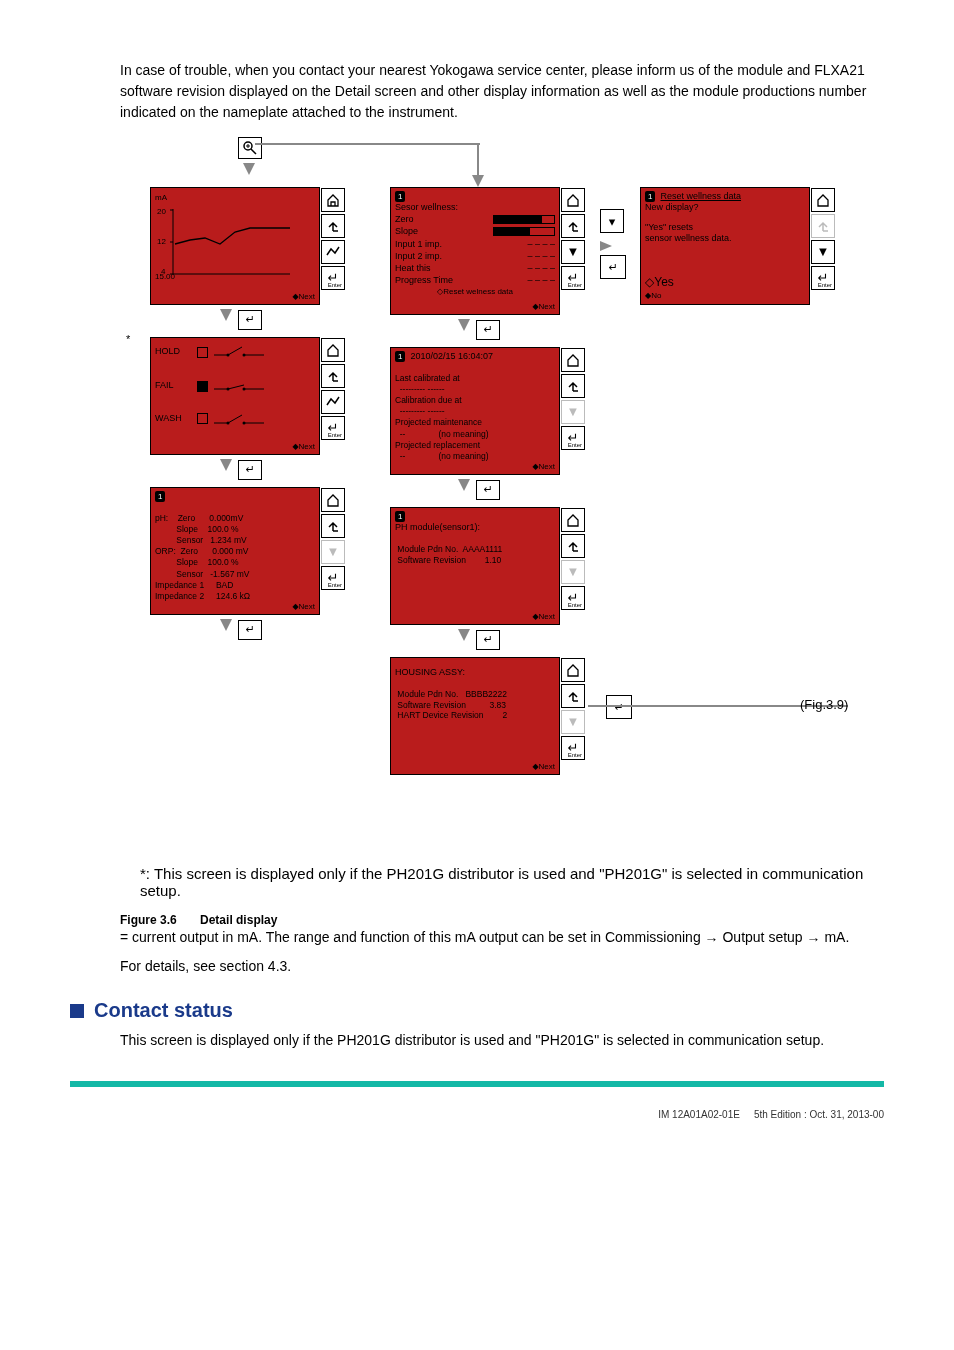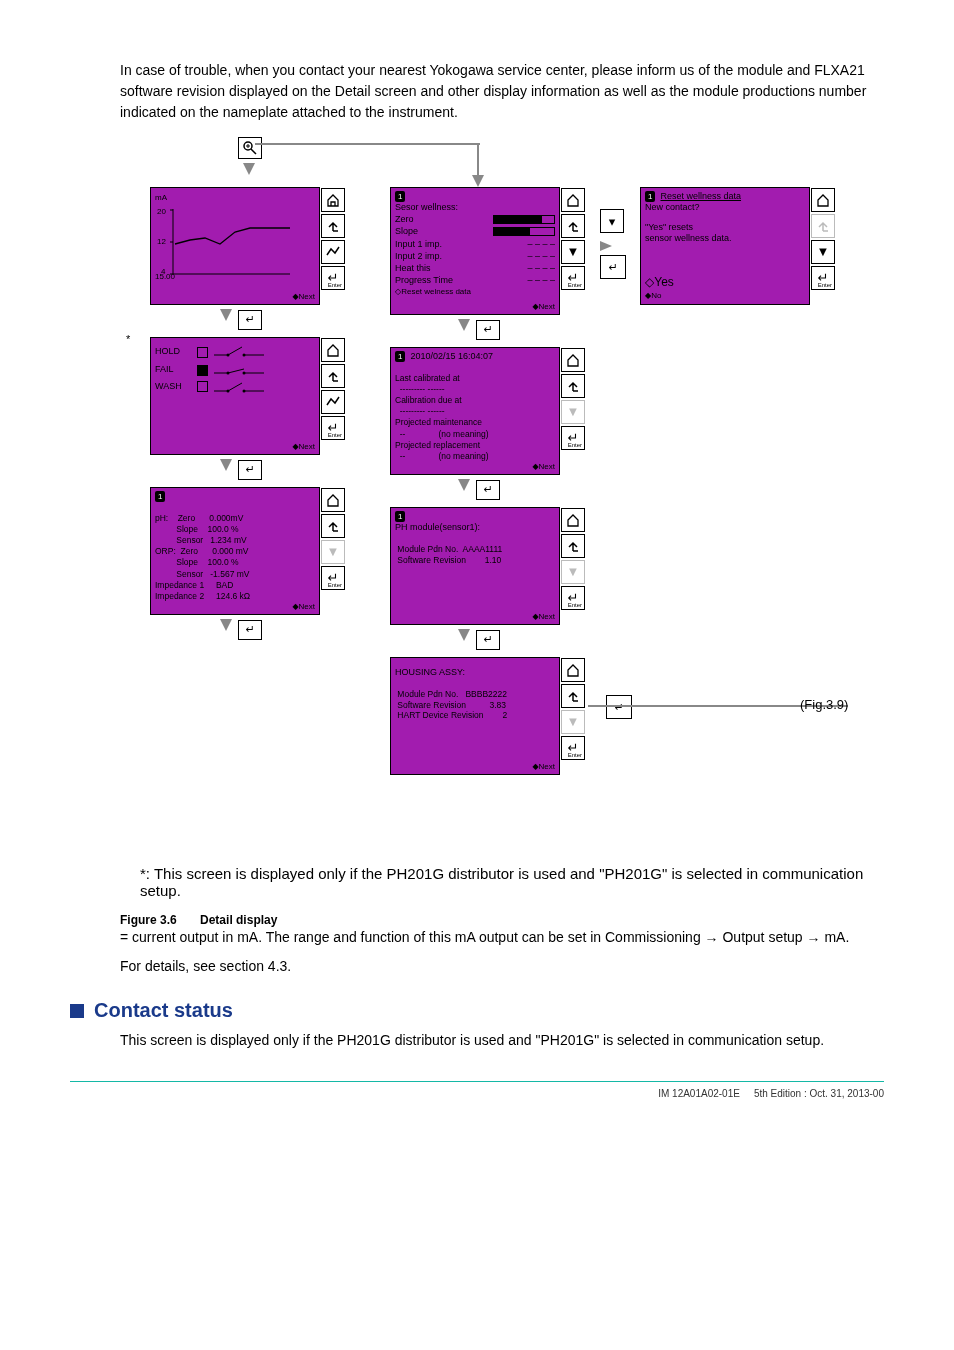--- a/index.html
+++ b/index.html
@@ -32,21 +32,21 @@
   }
   .diagram {
     margin-left: 50px;
     position: relative;
     width: 790px;
     height: 720px;
   }
   .abs { position: absolute; }
   .screen-box {
     border: 1px solid #000;
-    background: #a21caf;
+    background: #b91c1c;
     font-size: 9px;
     line-height: 1.25;
     box-sizing: border-box;
     padding: 3px 4px;
   }
   .screen-box.small { width: 170px; height: 118px; }
   .nav-col {
     position: absolute;
     right: -26px;
     top: 0;
@@ -117,25 +117,25 @@
     margin: 0; font-size: 20px; color: #1a3a8a;
     font-weight: bold;
   }
   .body-text {
     font-size: 14px; line-height: 1.5;
     margin: 0 0 8px 50px;
     max-width: 760px;
   }
   .footer {
     margin-top: 30px;
-    border-top: 1px solid #14b8a6;
+    border-top: 6px solid #14b8a6;
     display: flex; justify-content: flex-end;
     font-size: 10px;
     color: #333;
-    padding-top: 6px;
+    padding-top: 22px;
     gap: 14px;
   }
   .bar-gauge {
     position: relative; width: 60px; height: 7px; border: 1px solid #000; display: inline-block; vertical-align: middle;
   }
   .bar-fill { position: absolute; left: 0; top: 0; bottom: 0; background: #000; }
   .chart-area {
     position: relative;
     width: 140px; height: 85px;
     margin-top: 2px;
@@ -219,21 +219,21 @@
         <span style="width:36px;">HOLD</span>
         <span style="width:9px;height:9px;border:1px solid #000;"></span>
         <svg width="50" height="14">
             <line x1="0" y1="10" x2="14" y2="10" stroke="#000"></line>
             <line x1="14" y1="10" x2="28" y2="2" stroke="#000"></line>
             <circle cx="14" cy="10" r="1.5"></circle>
             <circle cx="30" cy="10" r="1.5"></circle>
             <line x1="30" y1="10" x2="50" y2="10" stroke="#000"></line>
           </svg>
       </div>
-      <div style="display:flex;align-items:center;gap:6px;margin:4px 0;">
+      <div style="display:flex;align-items:center;gap:6px;margin:20px 0;">
         <span style="width:36px;">FAIL</span>
         <span style="width:9px;height:9px;border:1px solid #000;background:#000;"></span>
         <svg width="50" height="14">
             <line x1="0" y1="10" x2="14" y2="10" stroke="#000"></line>
             <line x1="14" y1="10" x2="30" y2="6" stroke="#000"></line>
             <circle cx="14" cy="10" r="1.5"></circle>
             <circle cx="30" cy="10" r="1.5"></circle>
             <line x1="30" y1="10" x2="50" y2="10" stroke="#000"></line>
           </svg>
       </div>
@@ -333,21 +333,21 @@
           <span>– – – –</span>
         </div>
       <div class="screen-line">
           <span>Heat this</span>
           <span>– – – –</span>
         </div>
       <div class="screen-line">
           <span>Progress Time</span>
           <span>– – – –</span>
         </div>
-      <div style="font-size:8px;">◇<span>Reset welness data</span></div>
+      <div style="font-size:8px;text-align:center;">◇<span>Reset welness data</span></div>
       <div class="row-bottom">
           <span></span>
           <span>◆<span>Next</span></span>
         </div>
       <div class="nav-col">
         <span class="nav-btn">
             <svg width="14" height="14" viewBox="0 0 14 14">
               <path d="M2 7 L7 2 L12 7 L12 13 L2 13 Z" fill="none" stroke="#000" stroke-width="1.3"></path>
             </svg>
           </span>
@@ -364,21 +364,21 @@
     <div class="abs" style="left:480px; top:72px;">
       <span class="nav-btn" style="position:relative;">▾</span>
     </div>
     <div class="abs gray-arrow-right" style="left:480px; top:104px;"></div>
     <div class="abs" style="left:480px; top:118px;">
       <span class="flow-enter-icon" style="width:24px;height:22px;">↵</span>
     </div>
 
     <div class="abs screen-box small" style="left:520px; top:50px;">
       <div><span class="tag-1">1</span>&nbsp;&nbsp;<u>Reset wellness data</u></div>
-      <div>New contact?</div>
+      <div>New display?</div>
       <div style="height:8px;"></div>
       <div>"Yes"  resets</div>
       <div>sensor wellness data.</div>
       <div style="position:absolute;bottom:14px;left:4px;font-size:12px;">◇<span>Yes</span></div>
       <div style="position:absolute;bottom:3px;left:4px;font-size:8px;">◆<span>No</span></div>
       <div class="nav-col">
         <span class="nav-btn">
             <svg width="14" height="14" viewBox="0 0 14 14">
               <path d="M2 7 L7 2 L12 7 L12 13 L2 13 Z" fill="none" stroke="#000" stroke-width="1.3"></path>
             </svg>

